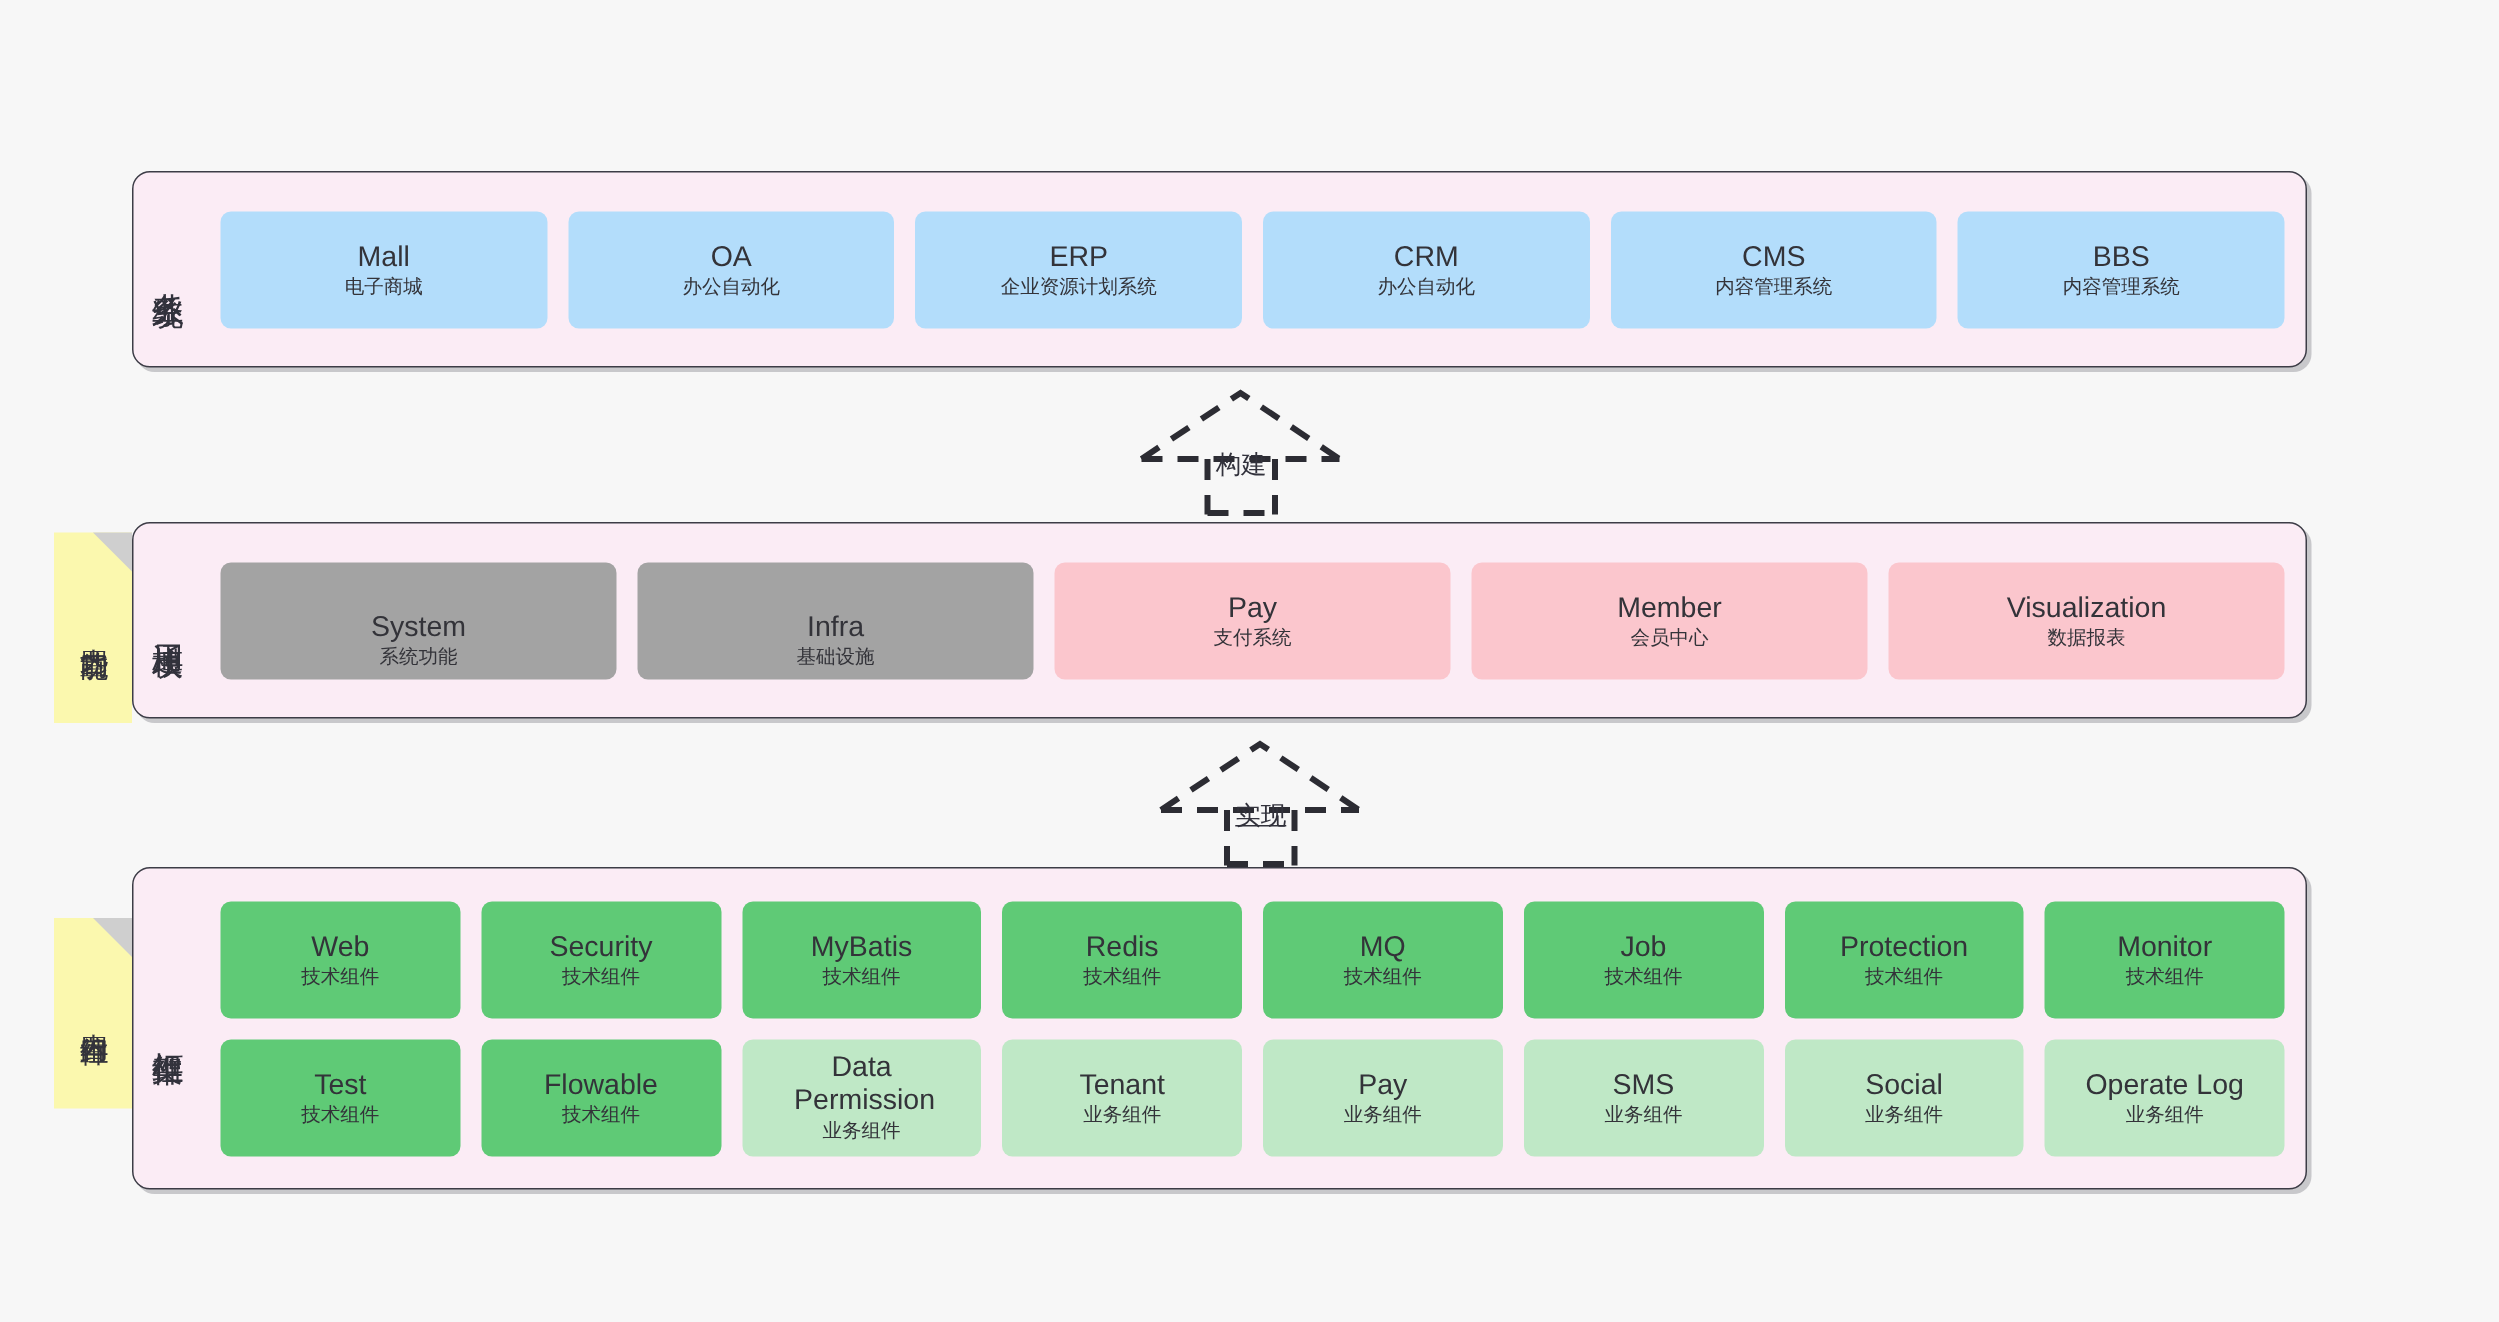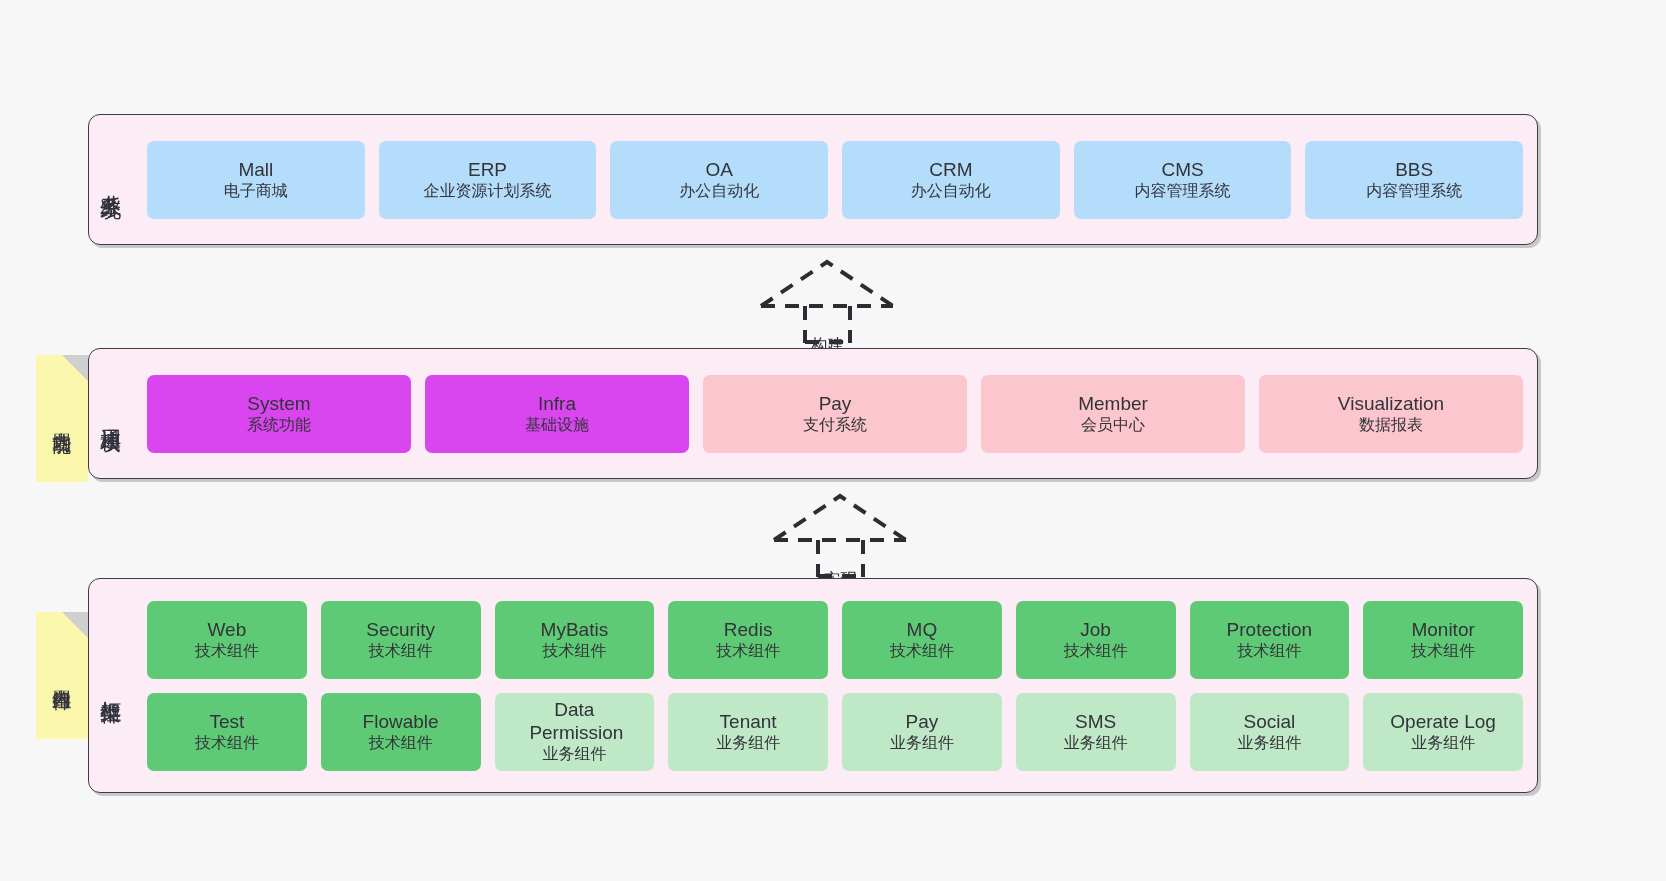--- a/index.html
+++ b/index.html
@@ -72,25 +72,25 @@
     align-items: center;
     justify-content: center;
     text-align: center;
     color: #333339;
     line-height: 1.24;
     padding: 6px 4px;
     user-select: none;
   }
 
   .card .en  { font-size: 19px; }
-  .card .cn  { font-size: 16px; }
+  .card .cn  { font-size: 13px; }
 
   
   .c-blue       { background: #b3ddfb; }
-  .c-red        { background: #d946ef; }
+  .c-red        { background: #a3a3a3; justify-content: flex-end; }
   .c-pink       { background: #fbc6cd; }
   .c-green      { background: #5fca76; }
   .c-lightgreen { background: #bfe8c6; }
 
   
   .sticky {
     position: absolute;
     box-sizing: border-box;
     background: #fbf8ae;
     display: flex;
@@ -122,44 +122,43 @@
   .connector svg { display: block; overflow: visible; }
   .connector .conn-label {
     position: absolute;
     left: 50%;
     transform: translateX(-50%);
     font-size: 17px;
     color: #32323c;
     background: transparent;
     white-space: nowrap;
     padding: 0 2px;
-    margin-top: 36px;
   }
 </style>
 </head>
 <body>
 
 <div id="canvas">
 
   <div class="layer" id="layer-business" style="left:88px; top:114px; width:1450px; height:131px;">
     <div class="layer-label">业务系统</div>
     <div class="layer-body">
       <div class="card-row" style="height:78px;">
 
         <div class="card c-blue">
           <span class="en">Mall</span>
           <span class="cn">电子商城</span>
         </div>
         <div class="card c-blue">
+          <span class="en">OA</span>
+          <span class="cn">办公自动化</span>
+        </div>
+        <div class="card c-blue">
           <span class="en">ERP</span>
           <span class="cn">企业资源计划系统</span>
-        </div>
-        <div class="card c-blue">
-          <span class="en">OA</span>
-          <span class="cn">办公自动化</span>
         </div>
         <div class="card c-blue">
           <span class="en">CRM</span>
           <span class="cn">办公自动化</span>
         </div>
         <div class="card c-blue">
           <span class="en">CMS</span>
           <span class="cn">内容管理系统</span>
         </div>
         <div class="card c-blue">

